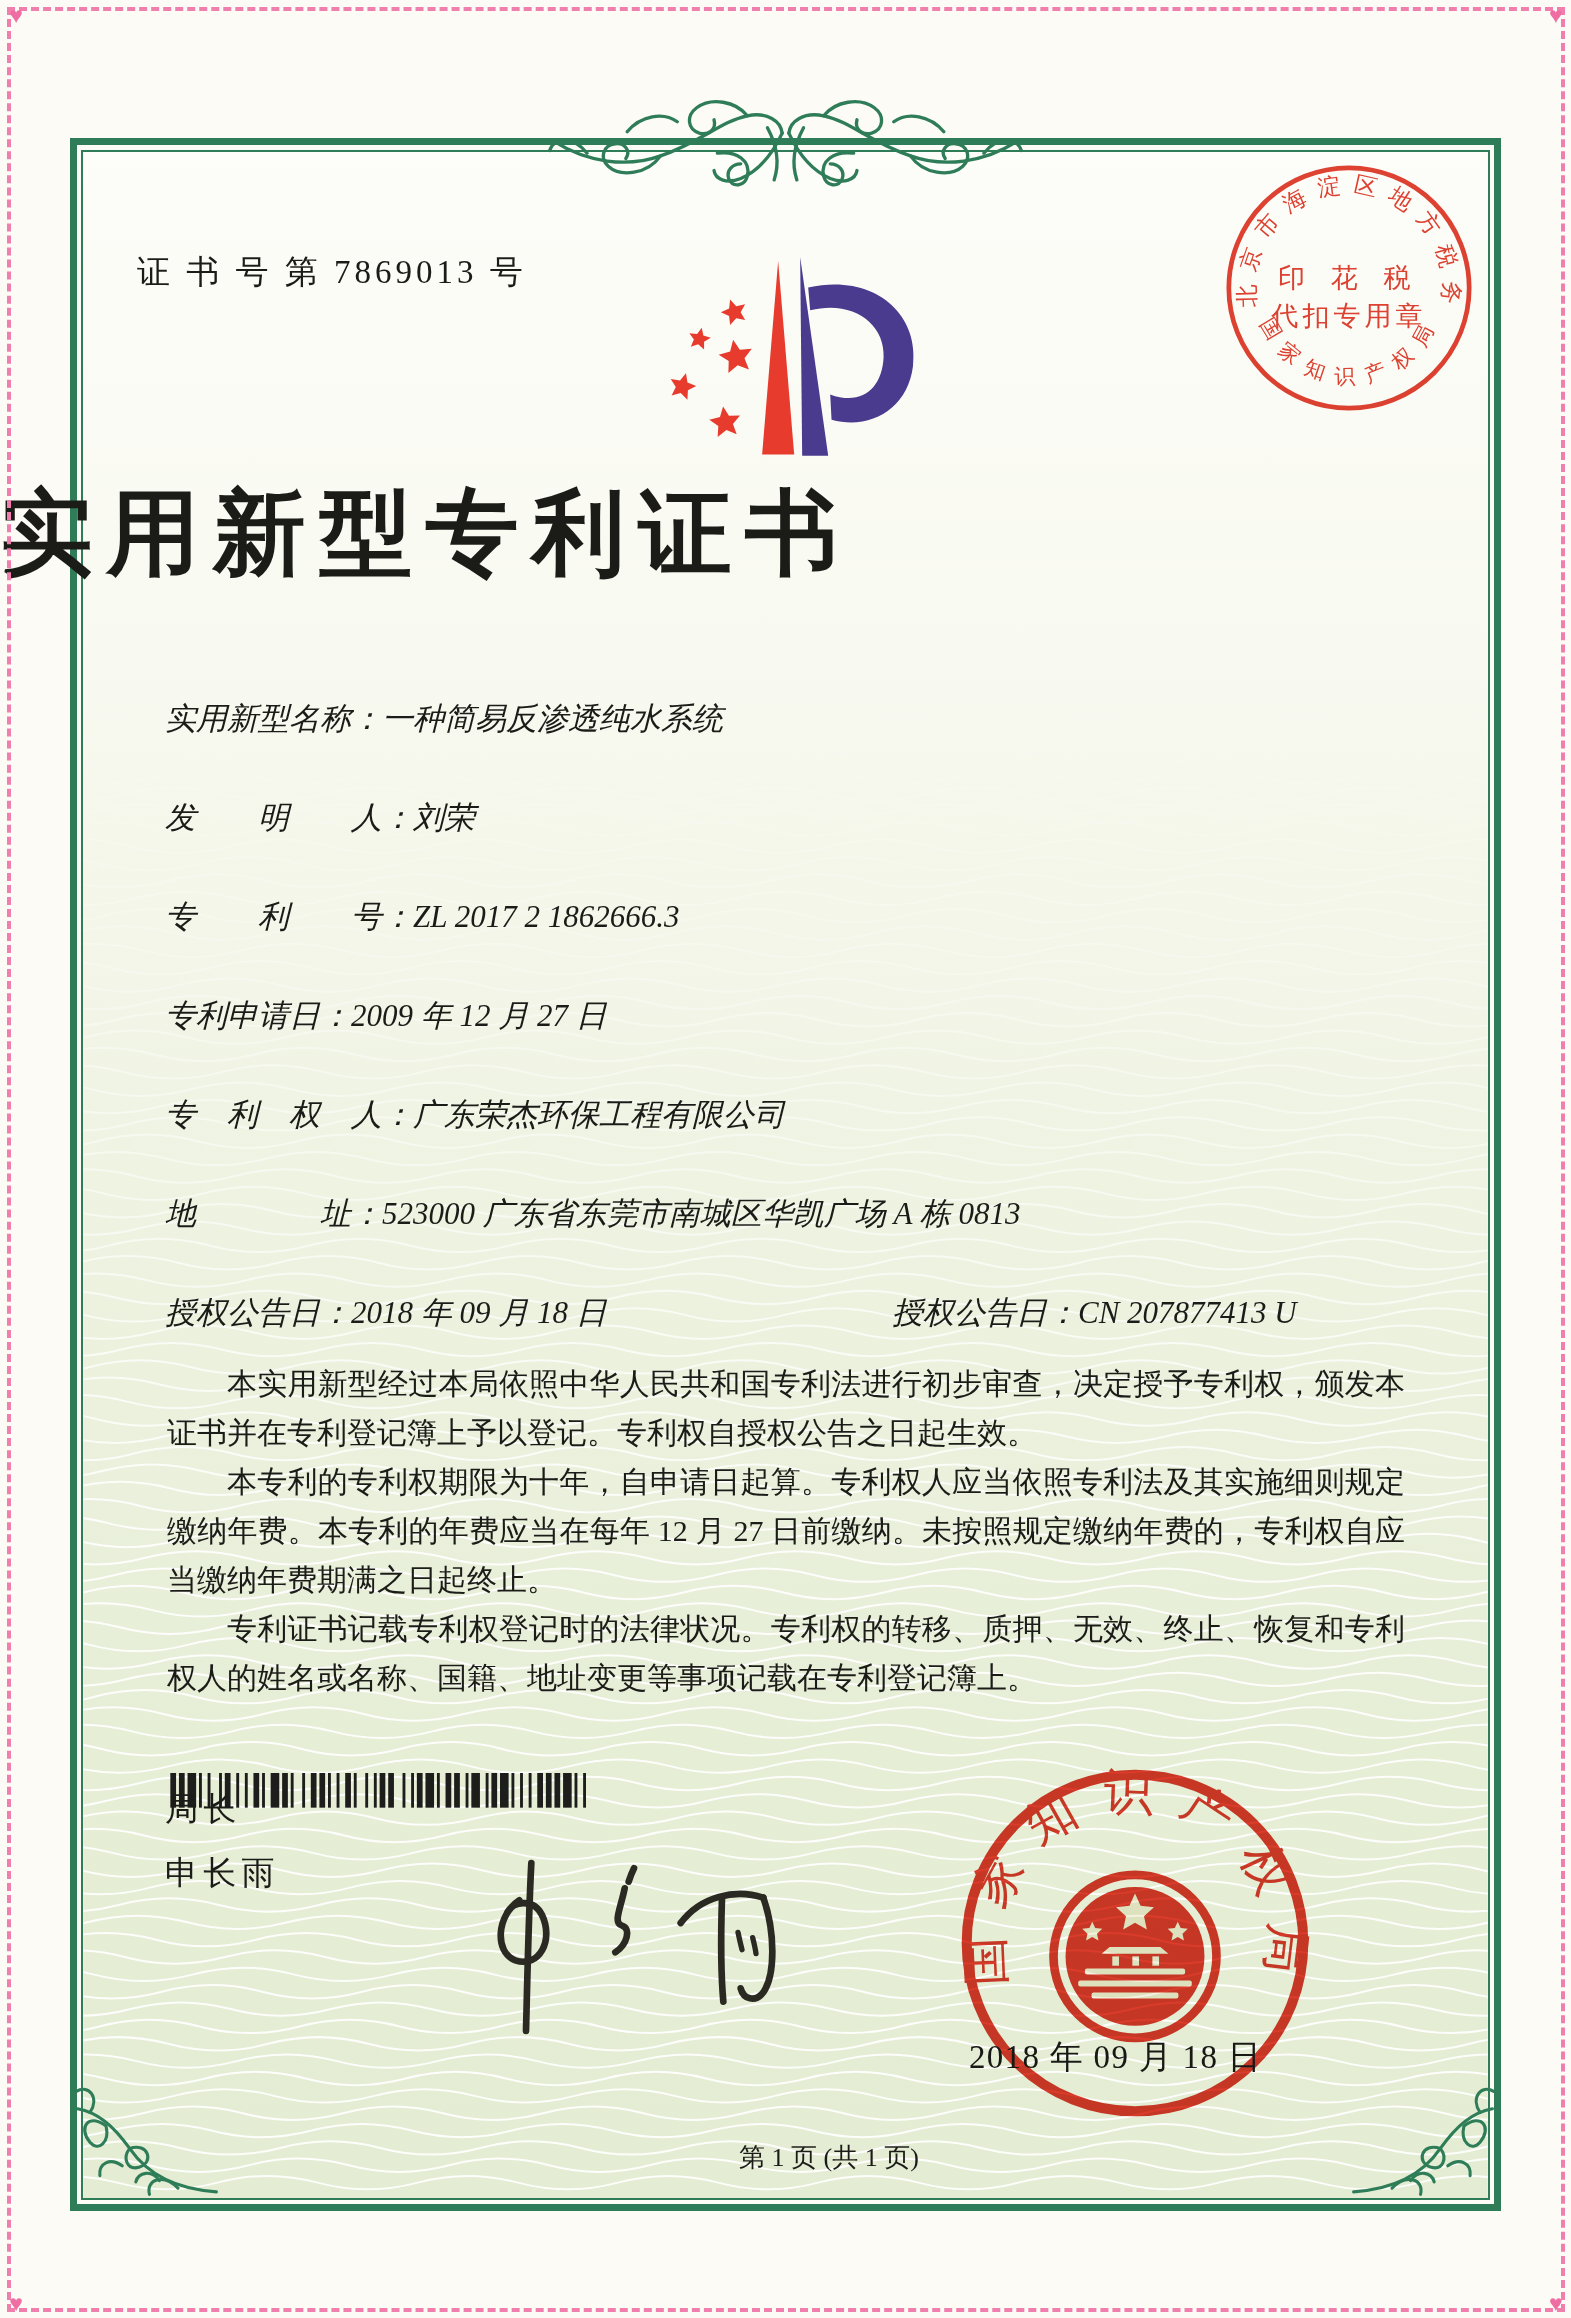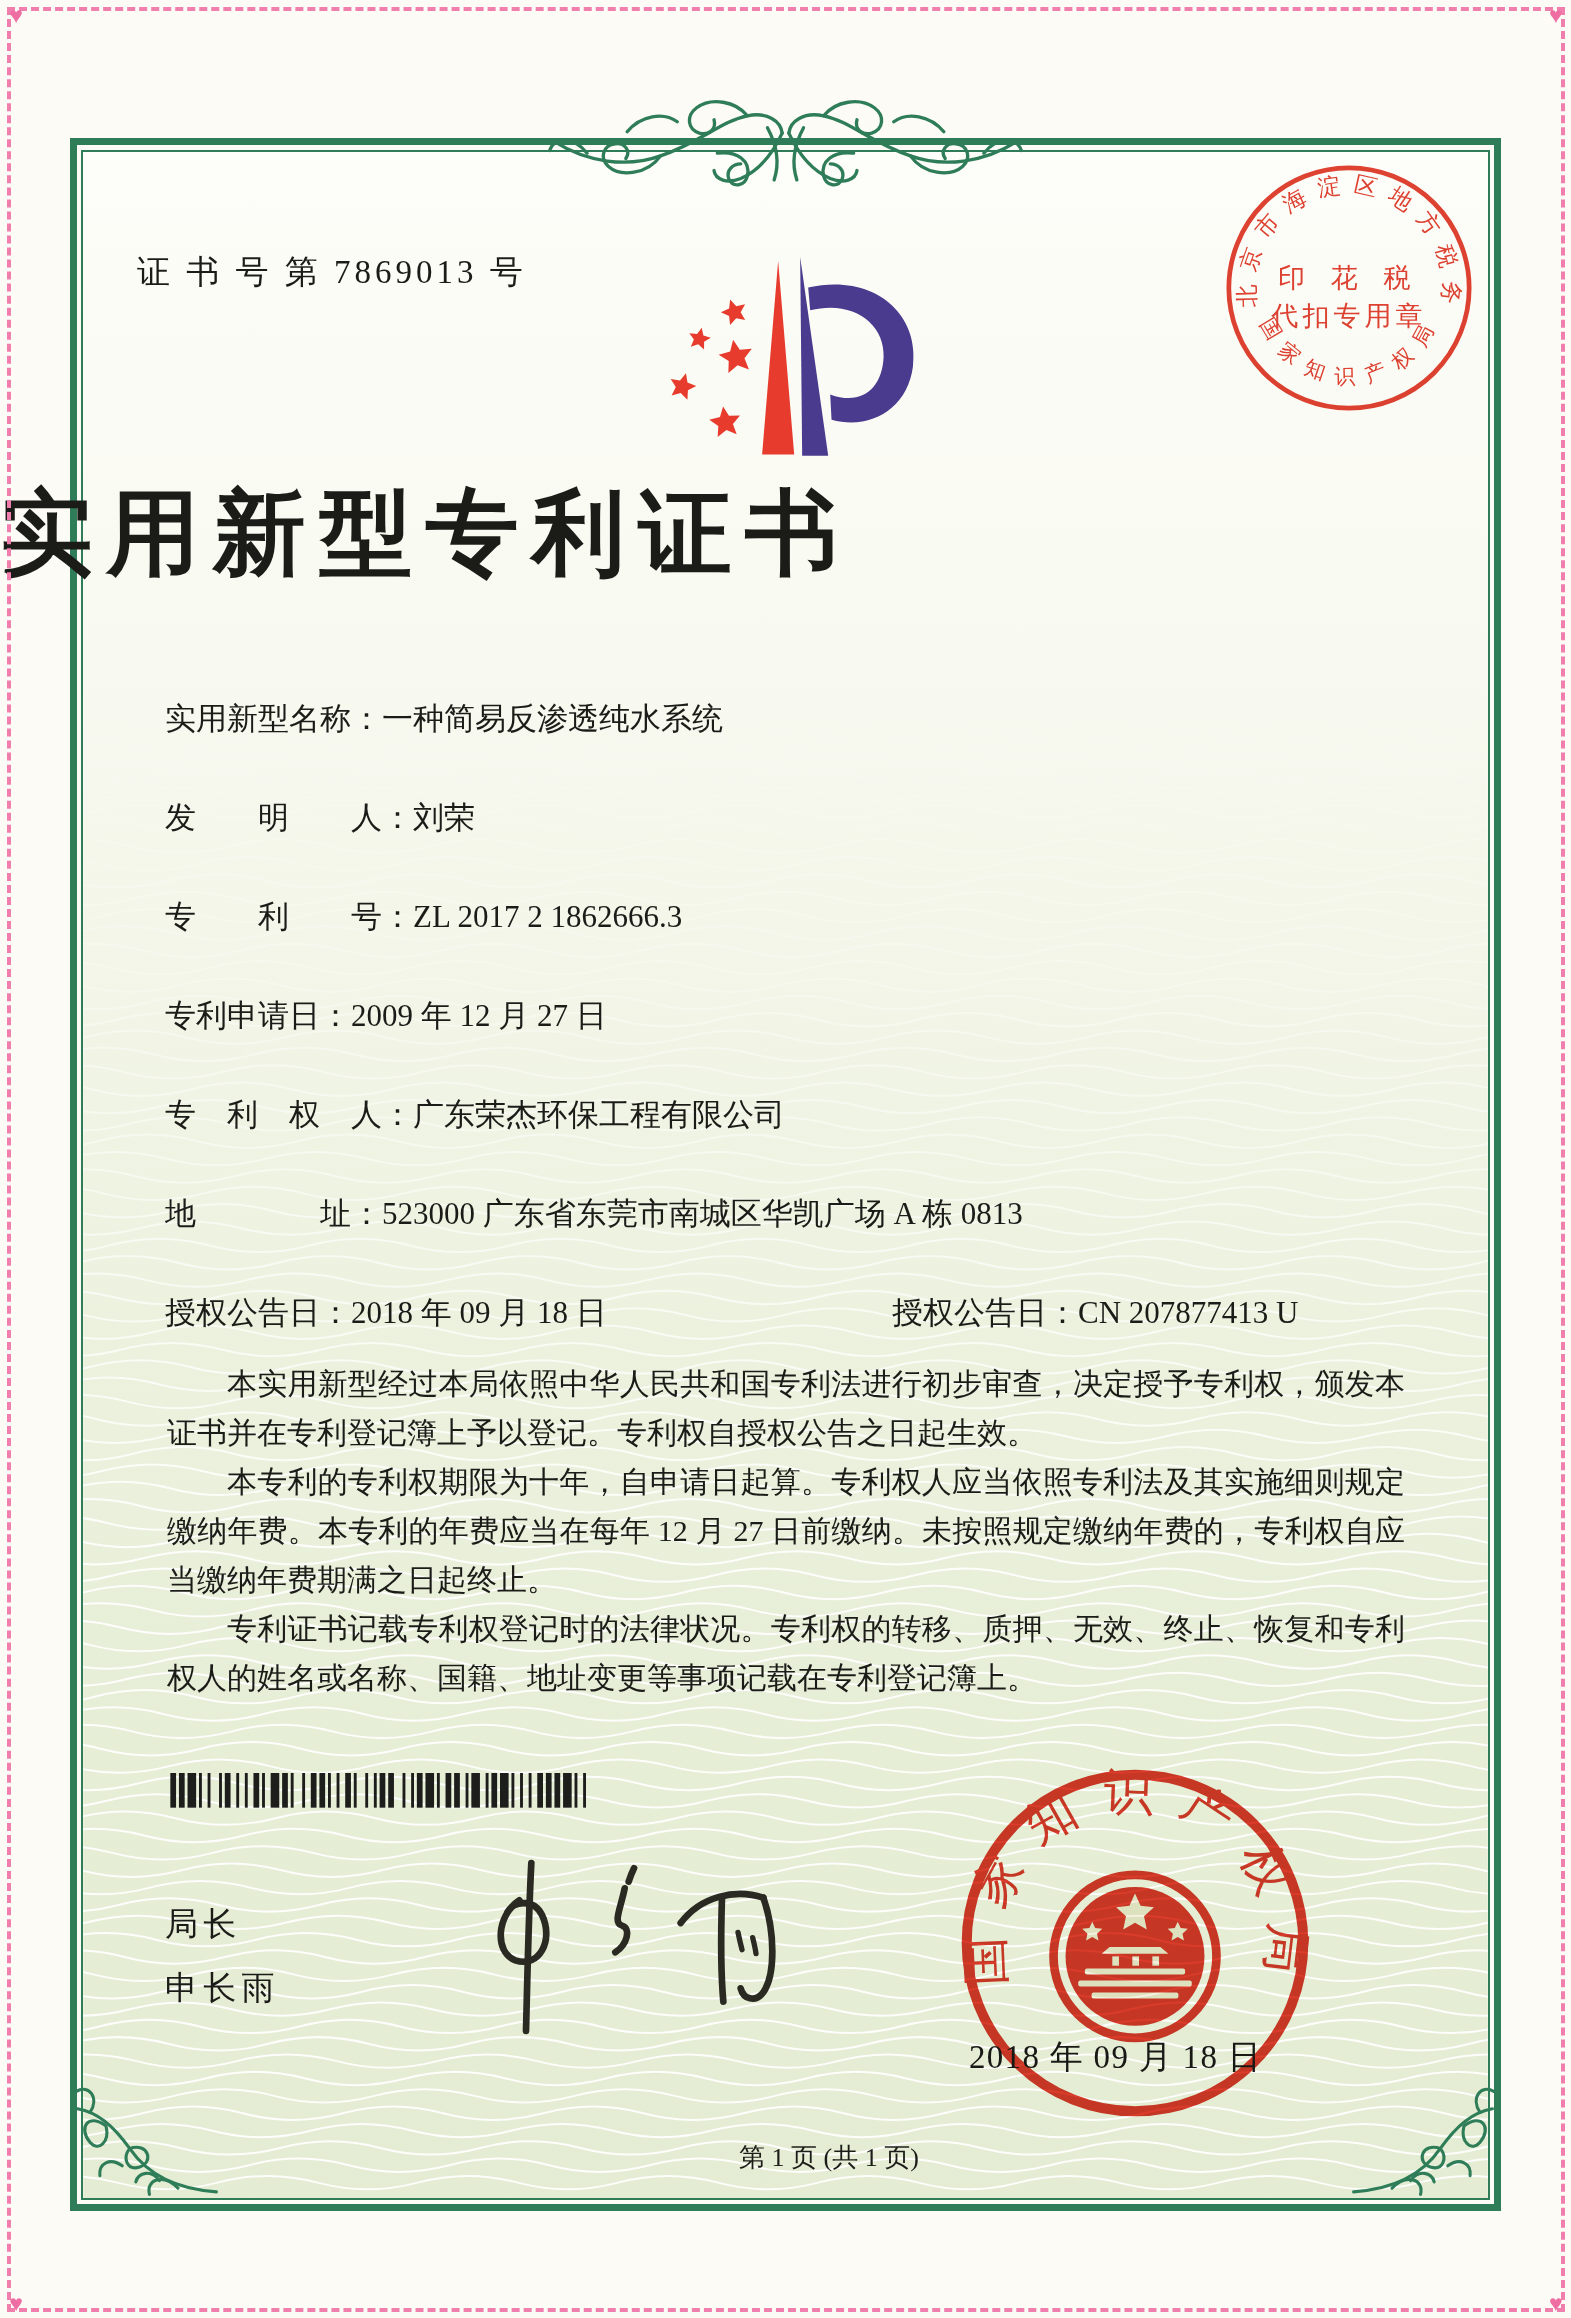--- a/index.html
+++ b/index.html
@@ -14,26 +14,26 @@
   .frame-outer{position:absolute;left:70px;top:138px;width:1431px;height:2073px;border:7.3px solid #2e7d58;box-sizing:border-box;z-index:2;}
   .frame-inner{position:absolute;left:81px;top:150px;width:1409px;height:2050px;border:2px solid #2e7d58;box-sizing:border-box;z-index:2;}
   #waves{position:absolute;left:83px;top:152px;z-index:1;}
   .orn{position:absolute;z-index:3;}
   
   .cert-no{position:absolute;left:137px;top:250px;font-size:33px;letter-spacing:4px;z-index:4;}
   .logo{position:absolute;left:658px;top:246px;z-index:4;}
   .tax-stamp{position:absolute;left:1216px;top:155px;z-index:5;mix-blend-mode:multiply;}
   .title{position:absolute;left:0;top:485px;width:100%;text-align:left;font-size:93px;font-weight:bold;letter-spacing:13.4px;line-height:1.05;z-index:4;}
   .fields{position:absolute;left:165px;top:698px;width:1255px;z-index:4;font-size:31px;}
-  .field{height:99px;position:relative;}
+  .field{height:99px;position:relative;font-style:italic;}
   .field .second{position:absolute;left:727px;top:0;}
   .body-text{position:absolute;left:167px;top:1359px;width:1238px;font-size:30px;line-height:49px;text-align:justify;z-index:4;}
   .body-text p{margin:0;text-indent:60px;}
   .barcode{position:absolute;left:170px;top:1773px;z-index:4;}
-  .director{position:absolute;left:165px;top:1908px;font-size:33px;letter-spacing:5.3px;line-height:1;z-index:4;}
+  .director{position:absolute;left:165px;top:1795px;font-size:33px;letter-spacing:5.3px;line-height:1;z-index:4;font-family:Liberation Mono, monospace;}
   .director .name{margin-top:31px;}
   .signature{position:absolute;left:467px;top:1859px;z-index:5;}
   .office-seal{position:absolute;left:948px;top:1756px;z-index:4;mix-blend-mode:multiply;}
   .seal-date{position:absolute;left:969px;top:2035px;font-size:33px;letter-spacing:1.3px;z-index:5;color:#181815;}
   .footer{position:absolute;left:0;top:2140px;width:100%;text-align:center;font-size:26px;z-index:4;padding-left:43px;}
 </style>
 </head>
 <body>
 
 <div class="page">

